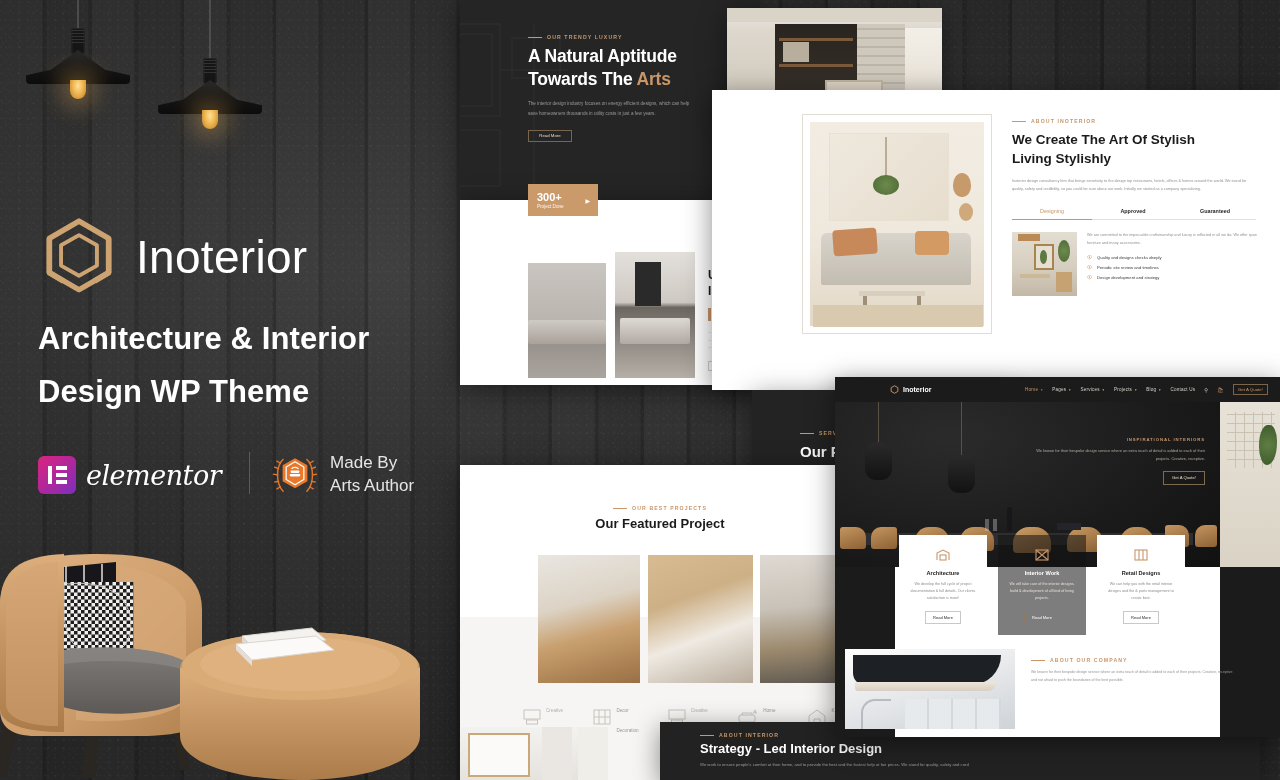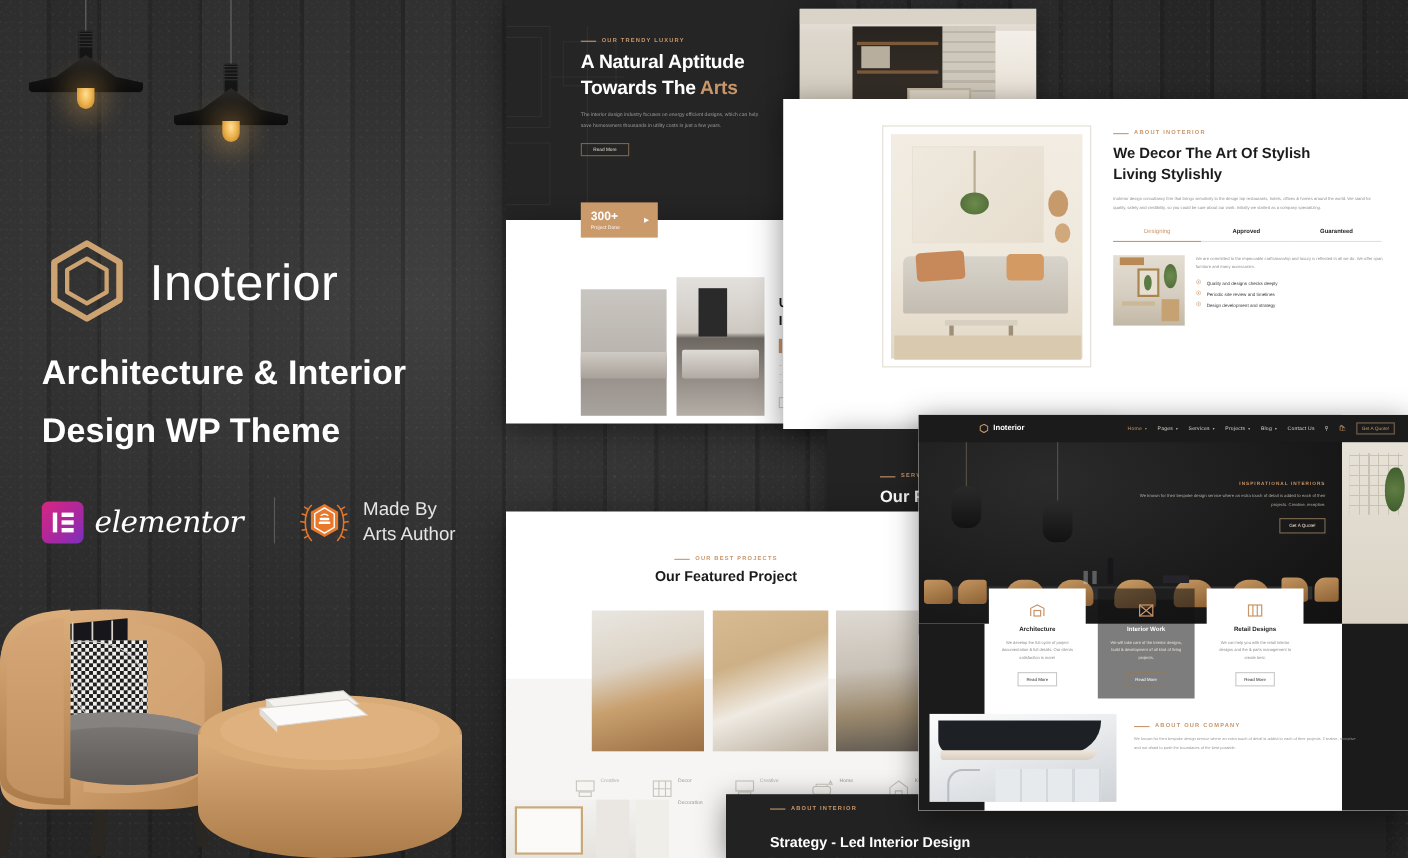--- a/index.html
+++ b/index.html
@@ -240,21 +240,21 @@
     <div style="position:absolute;left:112px;top:116px;width:34px;height:24px;background:#d39a63;border-radius:4px;"></div>
     <div style="position:absolute;left:56px;top:176px;width:66px;height:5px;background:#d8cfc0;"></div>
     <div style="position:absolute;left:60px;top:181px;width:4px;height:24px;background:#9d8f78;"></div>
     <div style="position:absolute;left:114px;top:181px;width:4px;height:24px;background:#9d8f78;"></div>
     <div style="position:absolute;left:10px;top:190px;width:170px;height:22px;background:#d9c9ae;"></div>
   </div>
 
   <div style="position:absolute;left:300px;top:28px;width:250px;">
     <div class="kicker">ABOUT INOTERIOR</div>
     <div style="font-size:13.5px;font-weight:700;color:#1b1b1b;line-height:1.42;margin-top:6px;">
-      <span>We Decor The Art Of Stylish</span><br>
+      <span>We Create The Art Of Stylish</span><br>
       <span>Living Stylishly</span>
     </div>
     <div class="sm" style="margin-top:10px;width:240px;">Inoterior design consultancy firm that brings sensitivity to the design top restaurants, hotels, offices &amp; homes around the world. We stand for quality, safety and credibility, so you could be sure about our work. Initially we started as a company specializing.</div>
 
     <div style="display:flex;gap:0;margin-top:14px;">
       <div style="width:80px;text-align:center;">
         <div style="font-size:5.4px;color:#c8966a;">Designing</div>
         <div style="height:1.5px;background:#c8966a;margin-top:5px;"></div>
       </div>
       <div style="width:82px;text-align:center;">
@@ -371,21 +371,21 @@
   </div>
   <div class="ph" style="left:0;top:262px;width:148px;height:53px;background:linear-gradient(180deg,#f3f2f0,#e6e3de);"></div>
   <div style="position:absolute;left:8px;top:268px;width:62px;height:44px;border:2px solid #c9a879;background:#fbfaf8;"></div>
   <div style="position:absolute;left:82px;top:262px;width:30px;height:53px;background:#eae7e2;"></div>
   <div style="position:absolute;left:118px;top:262px;width:30px;height:53px;background:#f0eee9;"></div>
 </div>
 
 <div class="panel shadow" id="p7">
   <div style="position:absolute;left:40px;top:10px;width:420px;">
     <div class="kicker">ABOUT INTERIOR</div>
-    <div style="color:#fff;font-size:13px;font-weight:700;margin-top:20px;">Strategy - Led Interior Design</div>
+    <div style="color:#fff;font-size:13px;font-weight:700;margin-top:3px;">Strategy - Led Interior Design</div>
     <div style="color:#9b9b9b;font-size:4.2px;line-height:2.1;margin-top:5px;width:330px;">We work to ensure people's comfort at their home, and to provide the best and the fastest help at fair prices. We stand for quality, safety and cred</div>
   </div>
 </div>
 
 <div class="panel shadow" id="p8">
 
   <div style="position:absolute;left:0;top:0;width:385px;height:200px;background:radial-gradient(ellipse at 30% 30%, #2b2b2b 0%, #1a1a1a 60%, #101010 100%);"></div>
   <div style="position:absolute;left:385px;top:0;width:60px;height:200px;background:linear-gradient(180deg,#e9e4da,#d9d2c4);"></div>
   <div style="position:absolute;left:392px;top:35px;width:48px;height:56px;background:
       repeating-linear-gradient(0deg,transparent 0 8px,#c9c2b2 8px 9px),

